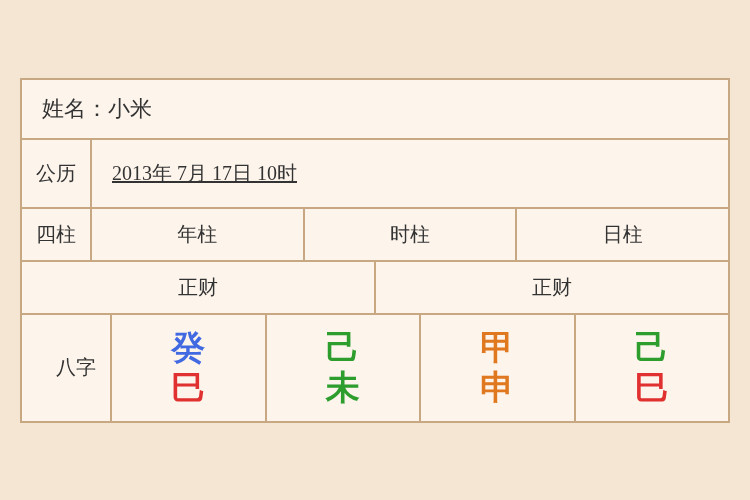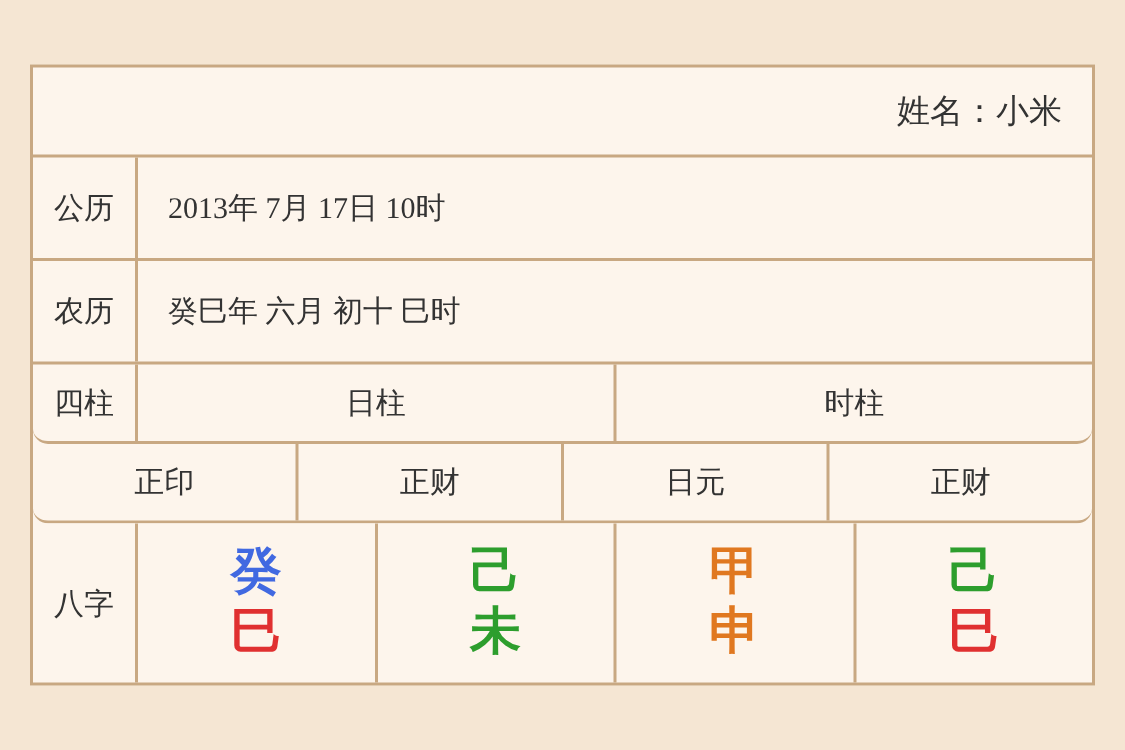--- a/index.html
+++ b/index.html
@@ -12,21 +12,21 @@
       align-items: center;
       justify-content: center;
     }
     .container {
       width: 710px;
       background: #fdf5ec;
       border: 2px solid #c8a882;
     }
     .header-row {
       display: flex;
-      justify-content: flex-end;
+      justify-content: space-between;
       align-items: center;
       padding: 14px 20px;
       font-size: 22px;
       color: #333;
       border-bottom: 2px solid #c8a882;
       font-family: Liberation Mono, monospace;
     }
     .info-row {
       display: flex;
       border-bottom: 2px solid #c8a882;
@@ -42,28 +42,29 @@
       border-right: 2px solid #c8a882;
       padding: 20px 0;
     }
     .info-row .value-cell {
       flex: 1;
       display: flex;
       align-items: center;
       padding: 16px 20px;
       font-size: 20px;
       color: #333;
+      text-decoration: underline;
     }
     .table-row {
       display: flex;
       border-bottom: 2px solid #c8a882;
-      border-radius: 10px;
     }
     .table-row:last-child {
       border-bottom: none;
+      padding-left: 20px;
     }
     .table-cell {
       flex: 1;
       display: flex;
       align-items: center;
       justify-content: center;
       padding: 12px 5px;
       font-size: 20px;
       color: #333;
       border-right: 2px solid #c8a882;
@@ -106,35 +107,30 @@
 
   <div class="header-row">
     <span>姓名：小米</span>
   </div>
 
   <div class="info-row">
     <div class="label-cell">公历</div>
     <div class="value-cell">2013年 7月 17日 10时</div>
   </div>
 
-  <div class="info-row">
-    <div class="label-cell">农历</div>
-    <div class="value-cell">癸巳年 六月 初十 巳时</div>
+
+  <div class="table-row">
+    <div class="table-cell row-label">四柱</div>
+    <div class="table-cell">年柱</div>
+    <div class="table-cell">时柱</div>
+    <div class="table-cell">日柱</div>
   </div>
 
   <div class="table-row">
-    <div class="table-cell row-label">四柱</div>
-    <div class="table-cell">日柱</div>
-    <div class="table-cell">时柱</div>
-  </div>
-
-  <div class="table-row">
-    <div class="table-cell">正印</div>
     <div class="table-cell">正财</div>
-    <div class="table-cell">日元</div>
     <div class="table-cell">正财</div>
   </div>
 
   <div class="table-row">
     <div class="table-cell row-label">八字</div>
 
     <div class="table-cell bazi-cell">
       <span class="char-top color-blue">癸</span>
       <span class="char-bottom color-red">巳</span>
     </div>

